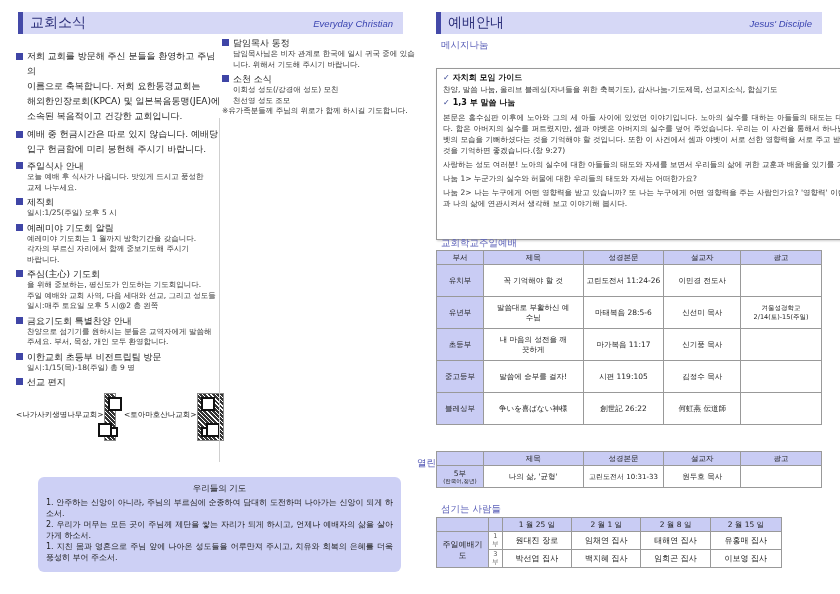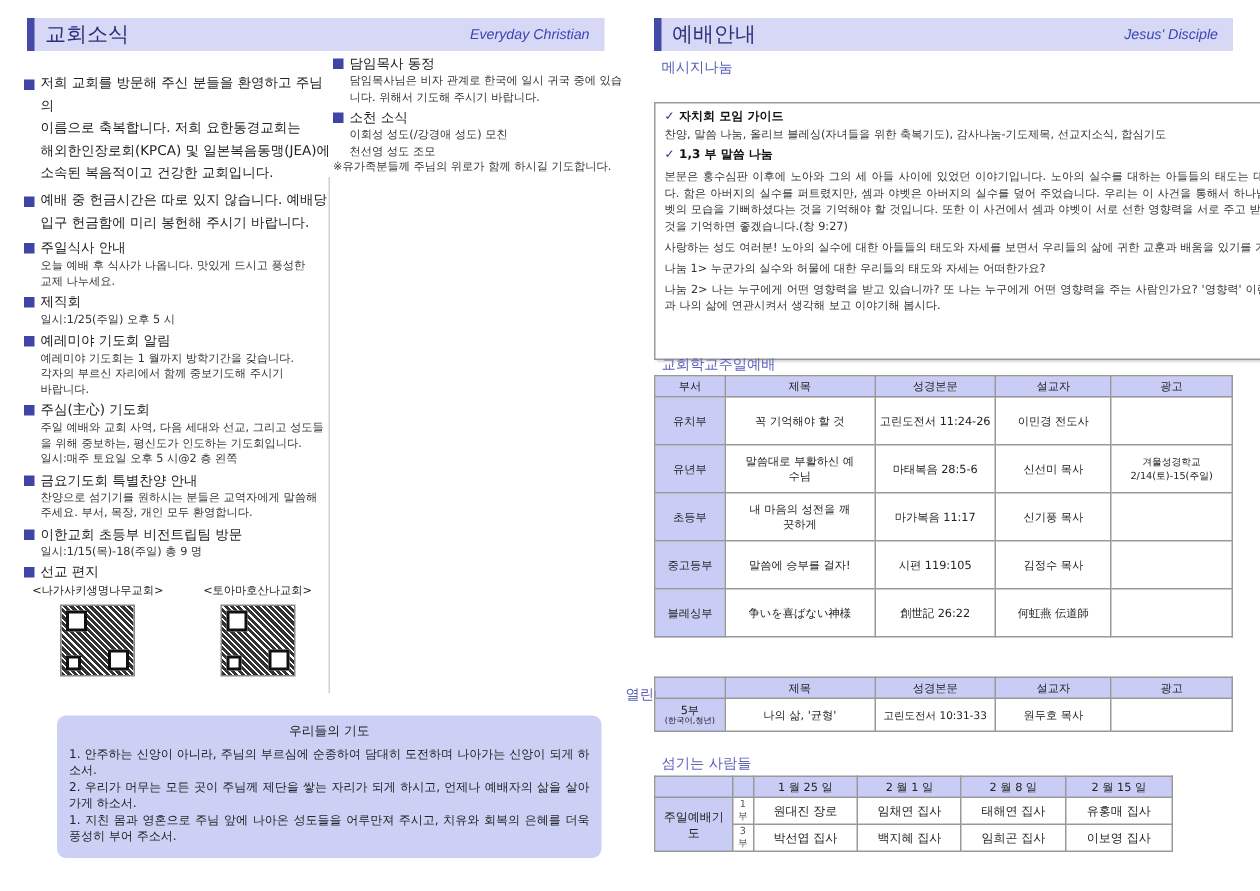--- a/index.html
+++ b/index.html
@@ -31,21 +31,21 @@
   .item { margin-bottom: 3px; }
   .item-head { display: flex; align-items: flex-start; font-size: 9px; line-height: 12px; color: #222; }
   .bullet { display: inline-block; width: 7px; height: 7px; background: #3f45a6; margin: 2px 4px 0 0; flex: 0 0 7px; }
   .item-body { padding-left: 11px; font-size: 7.5px; line-height: 10.5px; color: #333; }
   .item-head.big { font-size: 9px; line-height: 15px; }
   .item-head.big .bullet { margin-top: 4px; }
   .big-body { padding-left: 11px; font-size: 9px; line-height: 15px; color: #222; }
   .note-line { font-size: 7.5px; line-height: 10.5px; color: #333; }
 
   .qr-row { display: flex; gap: 0; margin-top: 1px; }
-  .qr-item { width: 100px; display: flex; flex-direction: column; align-items: center; }
+  .qr-item { width: 100px; display: flex; flex-direction: row; align-items: center; }
   .qr-label { font-size: 7.5px; line-height: 10px; white-space: nowrap; }
   .qr { width: 50px; height: 48px; margin-top: 4px; border: 1px solid #888; background:
       repeating-linear-gradient(45deg, #333 0 2px, #fff 2px 3px),
       #fff; position: relative; }
   .qr::before, .qr::after { content: ""; position: absolute; width: 10px; height: 10px; border: 2px solid #111; background: #fff; }
   .qr::before { left: 3px; top: 3px; }
   .qr::after { right: 3px; bottom: 3px; }
   .qr .corner { position: absolute; left: 3px; bottom: 3px; width: 10px; height: 10px; border: 2px solid #111; background: #fff; }
 
   .prayer-box {
@@ -143,22 +143,22 @@
       <div>각자의 부르신 자리에서 함께 중보기도해 주시기</div>
       <div>바랍니다.</div>
     </div>
   </div>
   <div class="item">
     <div class="item-head">
         <span class="bullet"></span>
         <span>주심(主心) 기도회</span>
       </div>
     <div class="item-body">
+      <div>을 위해 중보하는, 평신도가 인도하는 기도회입니다.</div>
       <div>주일 예배와 교회 사역, 다음 세대와 선교, 그리고 성도들</div>
-      <div>을 위해 중보하는, 평신도가 인도하는 기도회입니다.</div>
       <div>일시:매주 토요일 오후 5 시@2 층 왼쪽</div>
     </div>
   </div>
   <div class="item">
     <div class="item-head">
         <span class="bullet"></span>
         <span>금요기도회 특별찬양 안내</span>
       </div>
     <div class="item-body">
       <div>찬양으로 섬기기를 원하시는 분들은 교역자에게 말씀해</div>

